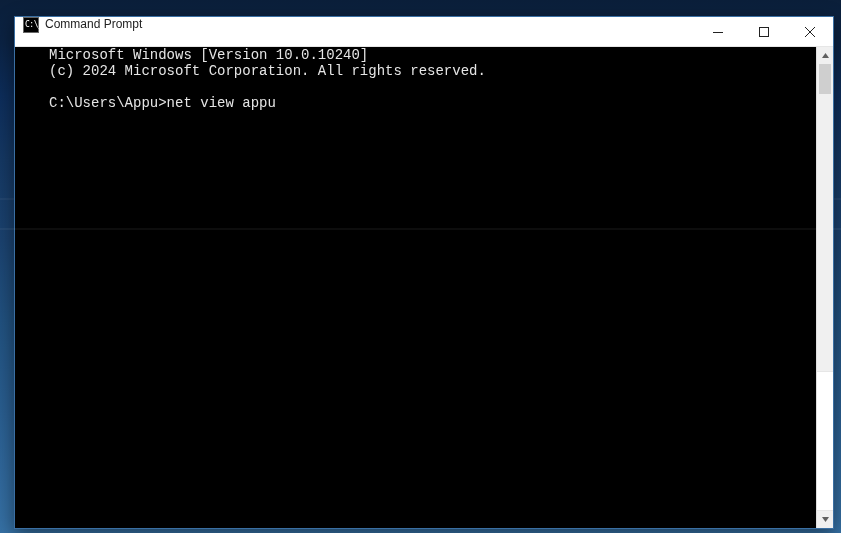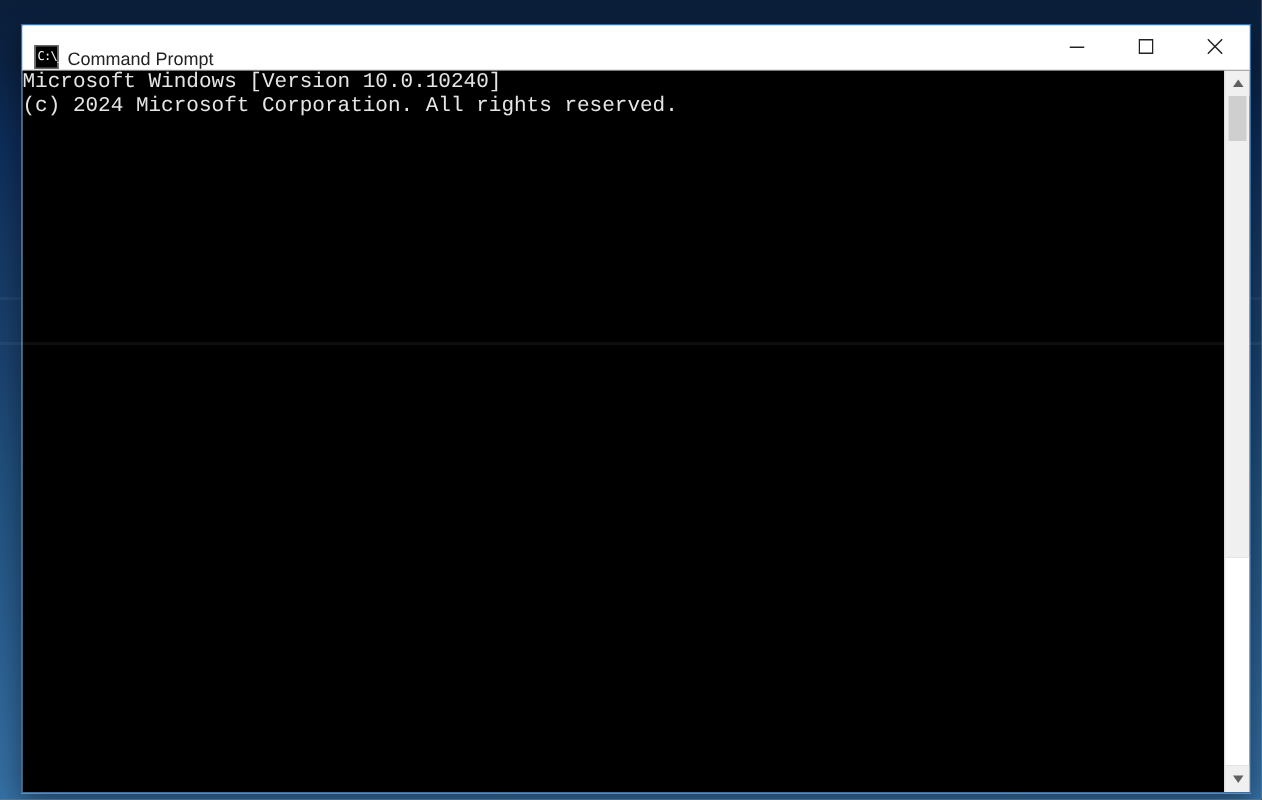--- a/index.html
+++ b/index.html
@@ -30,21 +30,21 @@
     box-shadow: 0 6px 18px rgba(0,0,0,0.45);
     display: flex;
     flex-direction: column;
   }
 
   .titlebar {
     height: 30px;
     background: #ffffff;
     border-bottom: 1px solid #e6e6e6;
     display: flex;
-    align-items: flex-end;
+    align-items: flex-start;
     user-select: none;
   }
   .appicon {
     width: 16px; height: 16px;
     margin: 0 6px 0 8px;
     display: inline-block;
     background: #000;
     border: 1px solid #666;
     position: relative;
   }
@@ -82,21 +82,21 @@
     flex: 1 1 auto;
     overflow: hidden;
   }
   pre.term {
     color: #e5e5e5;
     font: 14px/16px Consolas, "Courier New", monospace;
     white-space: pre;
     padding: 0;
     margin: 0;
   }
-  pre.term .line { display: block; min-height: 16px; }
+  pre.term .line { display: block; min-height: 16px; padding-left: 34px; }
 
   
   .vscroll {
     flex: 0 0 17px;
     width: 17px;
     background: #f0f0f0;
     display: flex;
     flex-direction: column;
     border-left: 1px solid #dedede;
   }
@@ -149,21 +149,21 @@
     <div class="winbtn close" title="Close">
       <svg width="10" height="10" viewBox="0 0 10 10">
         <line x1="0" y1="0" x2="10" y2="10" stroke="currentColor" stroke-width="1"></line>
         <line x1="10" y1="0" x2="0" y2="10" stroke="currentColor" stroke-width="1"></line>
       </svg>
     </div>
   </div>
 
   <div class="client">
     <div class="terminal">
-      <pre class="term"><span class="line">Microsoft Windows [Version 10.0.10240]</span><span class="line">(c) 2024 Microsoft Corporation. All rights reserved.</span><span class="line"></span></pre>
+      <pre class="term"><span class="line">Microsoft Windows [Version 10.0.10240]</span><span class="line">(c) 2024 Microsoft Corporation. All rights reserved.</span><span class="line"></span><span class="line">C:\Users\Appu&gt;net view appu</span></pre>
     </div>
 
     <div class="vscroll">
       <div class="sbtn">
         <svg width="9" height="9" viewBox="0 0 9 9">
           <polygon points="4.5,2 8,7 1,7" fill="#606060"></polygon>
         </svg>
       </div>
       <div class="track">
         <div class="thumb"></div>

